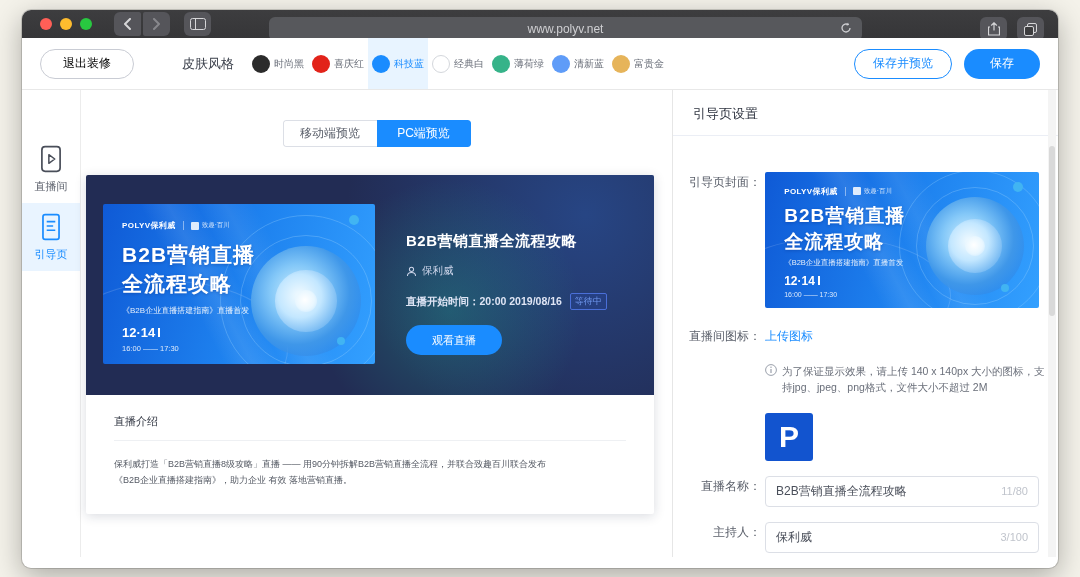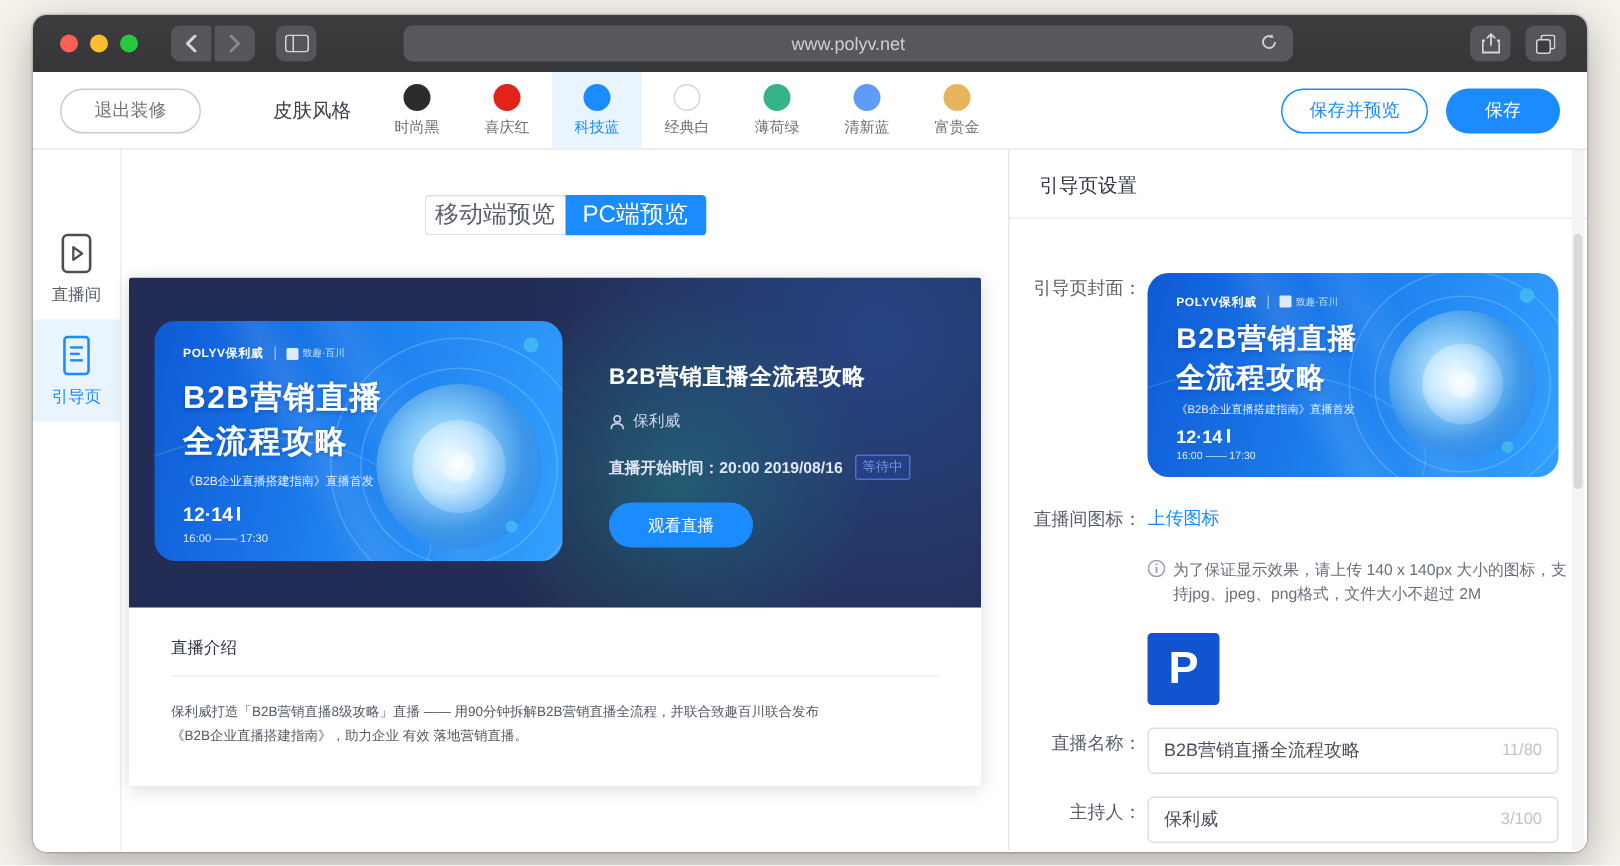--- a/index.html
+++ b/index.html
@@ -3,21 +3,21 @@
 <meta charset="utf-8">
 <style>
   * { margin:0; padding:0; box-sizing:border-box; }
   body { font-family:"Liberation Sans","DejaVu Sans",sans-serif; }
   .page { position:relative; width:1080px; height:577px; background:#f4f2ea; overflow:hidden; }
   .window { position:absolute; left:22px; top:10px; width:1036px; height:558px;
             border-radius:9px; overflow:hidden; background:#fff;
             box-shadow:0 8px 28px rgba(0,0,0,.3), 0 0 0 1px rgba(0,0,0,.15); }
 
   
-  .titlebar { position:relative; height:38px; background:linear-gradient(#3d3d3f,#363638);
+  .titlebar { position:relative; height:28px; background:linear-gradient(#3d3d3f,#363638);
               display:flex; align-items:center; }
   .lights { display:flex; gap:8px; margin-left:18px; }
   .light { width:12px; height:12px; border-radius:50%; }
   .light.red{ background:#ff5f57; } .light.yellow{ background:#febc2e; } .light.green{ background:#28c840; }
   .navgroup { display:flex; gap:2px; margin-left:22px; }
   .tb-btn { width:27px; height:24px; background:#55555a; border:none; border-radius:6px;
             display:flex; align-items:center; justify-content:center; cursor:pointer; }
   .navgroup .tb-btn:first-child{ border-radius:6px 2px 2px 6px; }
   .navgroup .tb-btn:last-child{ border-radius:2px 6px 6px 2px; }
   .tb-btn svg { display:block; }
@@ -25,24 +25,24 @@
   .urlbar { position:absolute; left:247px; top:7px; width:593px; height:24px; background:#57585c;
             border-radius:6px; display:flex; align-items:center; justify-content:center; cursor:text; }
   .urlbar .url { color:#cfcfd2; font-size:12px; }
   .reload { position:absolute; right:6px; top:3px; width:20px; height:18px; background:none; border:none; cursor:pointer; }
   .tb-right { position:absolute; right:14px; top:7px; display:flex; gap:10px; }
 
   
   .apptoolbar { height:52px; background:#fff; border-bottom:1px solid #e8e8e8;
                 display:flex; align-items:stretch; position:relative; }
   .exit-btn { align-self:center; margin-left:18px; height:30px; padding:0 22px; background:#fff;
-              border:1px solid #c9ccd4; border-radius:16px; font-size:12px; color:#737373; cursor:pointer; }
+              border:1px solid #c9ccd4; border-radius:16px; font-size:12px; color:#000000; cursor:pointer; }
   .skin-label { align-self:center; margin-left:48px; font-size:13px; color:#3c414c; }
   .swatches { display:flex; margin-left:14px; }
-  .swatch-cell { width:60px; display:flex; flex-direction:column; align-items:center;
+  .swatch-cell { width:60px; display:flex; align-items:center;
                  justify-content:center; gap:4px; cursor:pointer; }
   .swatch-cell.selected { background:#e8f4ff; }
   .swatch-dot { width:18px; height:18px; border-radius:50%; }
   .swatch-dot.bordered { border:1px solid #d4d7dc; }
   .swatch-label { font-size:10px; color:#6a6f7a; }
   .swatch-cell.selected .swatch-label { color:#1a8cff; }
   .toolbar-right { position:absolute; right:18px; top:0; height:100%; display:flex; align-items:center; gap:12px; }
   .btn-outline-blue { height:30px; padding:0 18px; background:#fff; border:1px solid #1a8cff;
                       border-radius:16px; color:#1a8cff; font-size:12px; cursor:pointer; }
   .btn-solid-blue { height:30px; padding:0 26px; background:#1a8cff; border:none;
@@ -53,21 +53,21 @@
   .sidenav { width:59px; background:#fff; border-right:1px solid #ececec; padding-top:45px; flex:none; }
   .side-item { height:68px; display:flex; flex-direction:column; align-items:center;
                justify-content:center; gap:5px; cursor:pointer; }
   .side-item .lbl { font-size:11px; color:#5a5f6a; }
   .side-item.selected { background:#e9f4ff; }
   .side-item.selected .lbl { color:#1a8cff; }
 
   .main { flex:1; background:#fff; position:relative; }
   .tabs { position:absolute; left:50%; top:30px; transform:translateX(-50%);
           display:flex; border-radius:3px; overflow:hidden; }
-  .tab { width:94px; height:27px; font-size:16px; display:flex; align-items:center;
+  .tab { width:94px; height:27px; font-size:12px; display:flex; align-items:center;
          justify-content:center; cursor:pointer; }
   .tab.plain { background:#fff; border:1px solid #dcdfe6; border-right:none; color:#5a5f6a; border-radius:3px 0 0 3px; }
   .tab.active { background:#1a8cff; color:#fff; border-radius:0 3px 3px 0; }
 
   .preview-card { position:absolute; left:5px; top:85px; width:568px; background:#fff;
                   box-shadow:0 2px 12px rgba(20,30,60,.16); border-radius:2px; overflow:hidden; }
   .hero { position:relative; height:220px;
           background:radial-gradient(circle at 64% 62%, rgba(34,150,138,.40), rgba(34,150,138,0) 34%),
                      radial-gradient(circle at 88% 18%, rgba(45,100,190,.45), rgba(45,100,190,0) 45%),
                      #222c54; }
@@ -81,21 +81,21 @@
                   border-radius:2px; padding:1px 4px; background:rgba(40,80,200,.18); }
   .watch-btn { margin-top:15px; width:96px; height:30px; background:#1a8cff; color:#fff;
                border:none; border-radius:16px; font-size:11px; cursor:pointer; }
 
   .intro-sec { padding:19px 28px 26px; }
   .intro-head { font-size:11px; font-weight:normal; color:#2f3440; }
   .intro-divider { margin-top:11px; border-bottom:1px solid #eef0f3; }
   .intro-text { margin-top:15px; font-size:9px; color:#555a64; line-height:1.8; width:88%; }
 
   
-  .banner { position:relative; overflow:hidden; border-radius:14px;
+  .banner { position:relative; overflow:hidden; border-radius:2px;
             background:linear-gradient(105deg,#0f5ad6 0%,#1e82ef 52%,#33a0ff 100%);text-align:right; }
   .banner::after { content:""; position:absolute; inset:0;
             background:linear-gradient(62deg, transparent 34%, rgba(255,255,255,.09) 42%, transparent 50%, rgba(255,255,255,.07) 58%, transparent 66%); }
   .banner-lg { position:absolute; left:17px; top:29px; width:272px; height:160px; }
   .banner-sm { width:274px; height:136px; }
   .b-logo-row { position:absolute; left:7%; top:10%; display:flex; align-items:center; gap:7px; z-index:2; }
   .b-logo { color:#fff; font-weight:bold; font-size:8px; letter-spacing:.4px; }
   .b-logo-sep { width:1px; height:9px; background:rgba(255,255,255,.45); }
   .b-partner { display:flex; align-items:center; gap:3px; color:rgba(255,255,255,.75); font-size:6.5px; }
   .b-partner-box { width:8px; height:8px; background:rgba(255,255,255,.85); border-radius:1px; }

